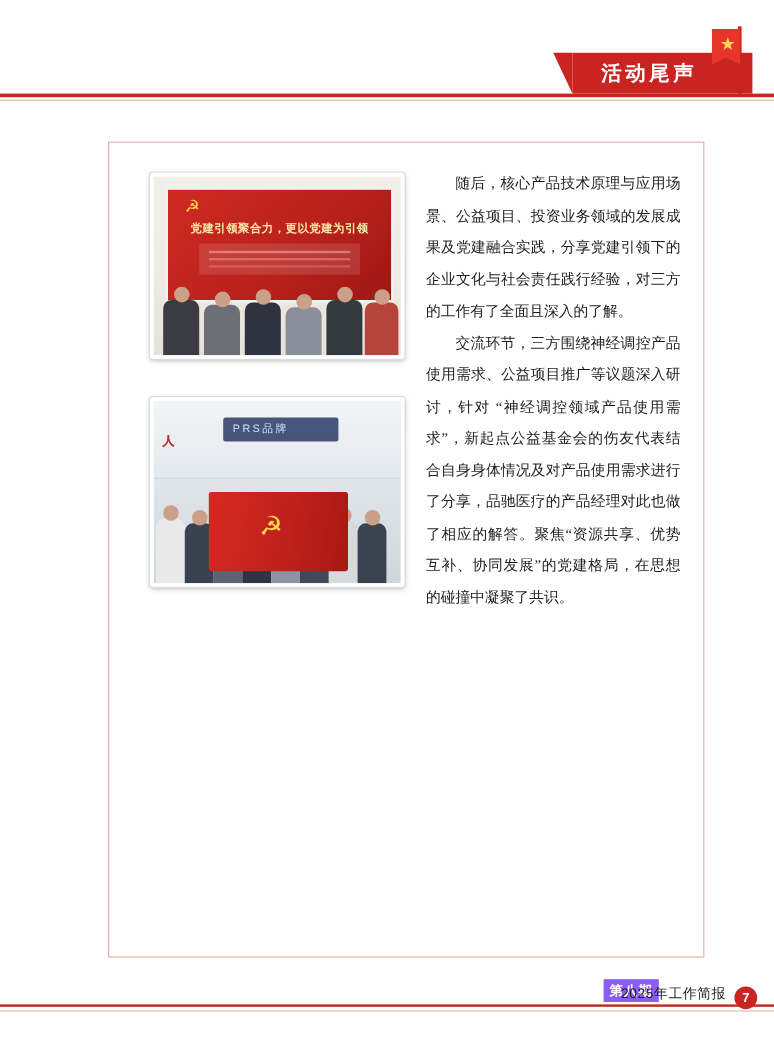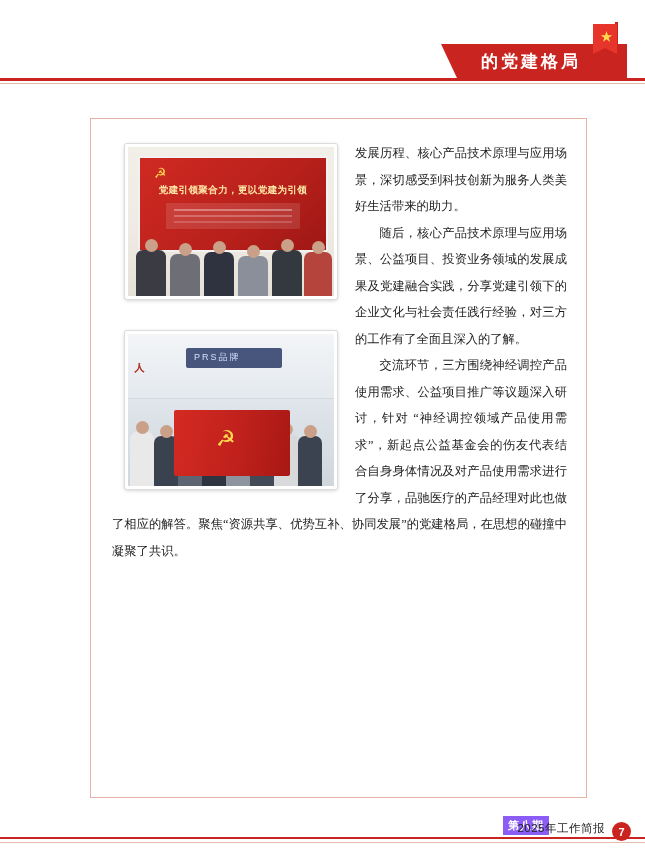--- a/index.html
+++ b/index.html
@@ -250,21 +250,21 @@
     display: flex; align-items: center; justify-content: center;
     font-family: "Liberation Sans", sans-serif;
   }
 </style>
 </head>
 <body>
 
 <div class="header">
   <div class="header-rule"></div>
   <div class="header-rule-thin"></div>
-  <div class="header-tab">的党建格局</div>
+  <div class="header-tab">活动尾声</div>
   <div class="header-flag">
     <div class="flag-pole"></div>
     <div class="flag-body"></div>
     <div class="flag-star">★</div>
   </div>
 </div>
 
 <div class="page-frame"></div>
 
 <div class="content">
@@ -315,21 +315,20 @@
       <div class="pp-head" style="left:152px;bottom:50px;"></div>
       <div class="pp" style="left:170px;width:24px; height:50px; background:#3b4250;"></div>
       <div class="pp-head" style="left:176px;bottom:48px;"></div>
     </div>
     <div class="p2-flag">
       <div class="p2-flag-emblem">☭</div>
     </div>
   </div>
 
   <div class="flow">
-    <p class="para noindent">发展历程、核心产品技术原理与应用场景，深切感受到科技创新为服务人类美好生活带来的助力。</p>
     <p class="para">随后，核心产品技术原理与应用场景、公益项目、投资业务领域的发展成果及党建融合实践，分享党建引领下的企业文化与社会责任践行经验，对三方的工作有了全面且深入的了解。</p>
     <p class="para">交流环节，三方围绕神经调控产品使用需求、公益项目推广等议题深入研讨，针对 “神经调控领域产品使用需求”，新起点公益基金会的伤友代表结合自身身体情况及对产品使用需求进行了分享，品驰医疗的产品经理对此也做了相应的解答。聚焦“资源共享、优势互补、协同发展”的党建格局，在思想的碰撞中凝聚了共识。</p>
   </div>
 </div>
 
 <div class="footer">
   <div class="footer-rule"></div>
   <div class="footer-rule2"></div>
   <div class="footer-issue">第八期</div>
   <div class="footer-title">2025年工作简报</div>

